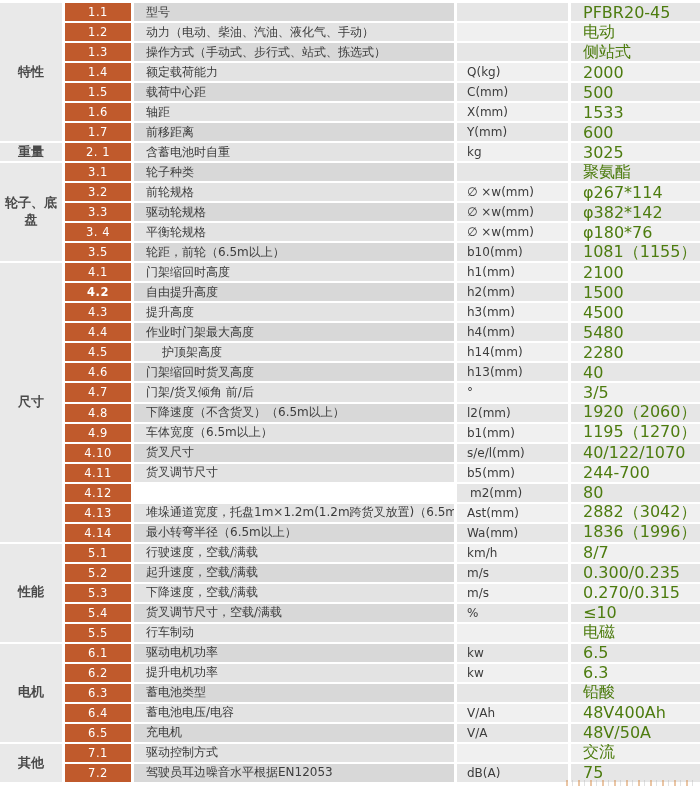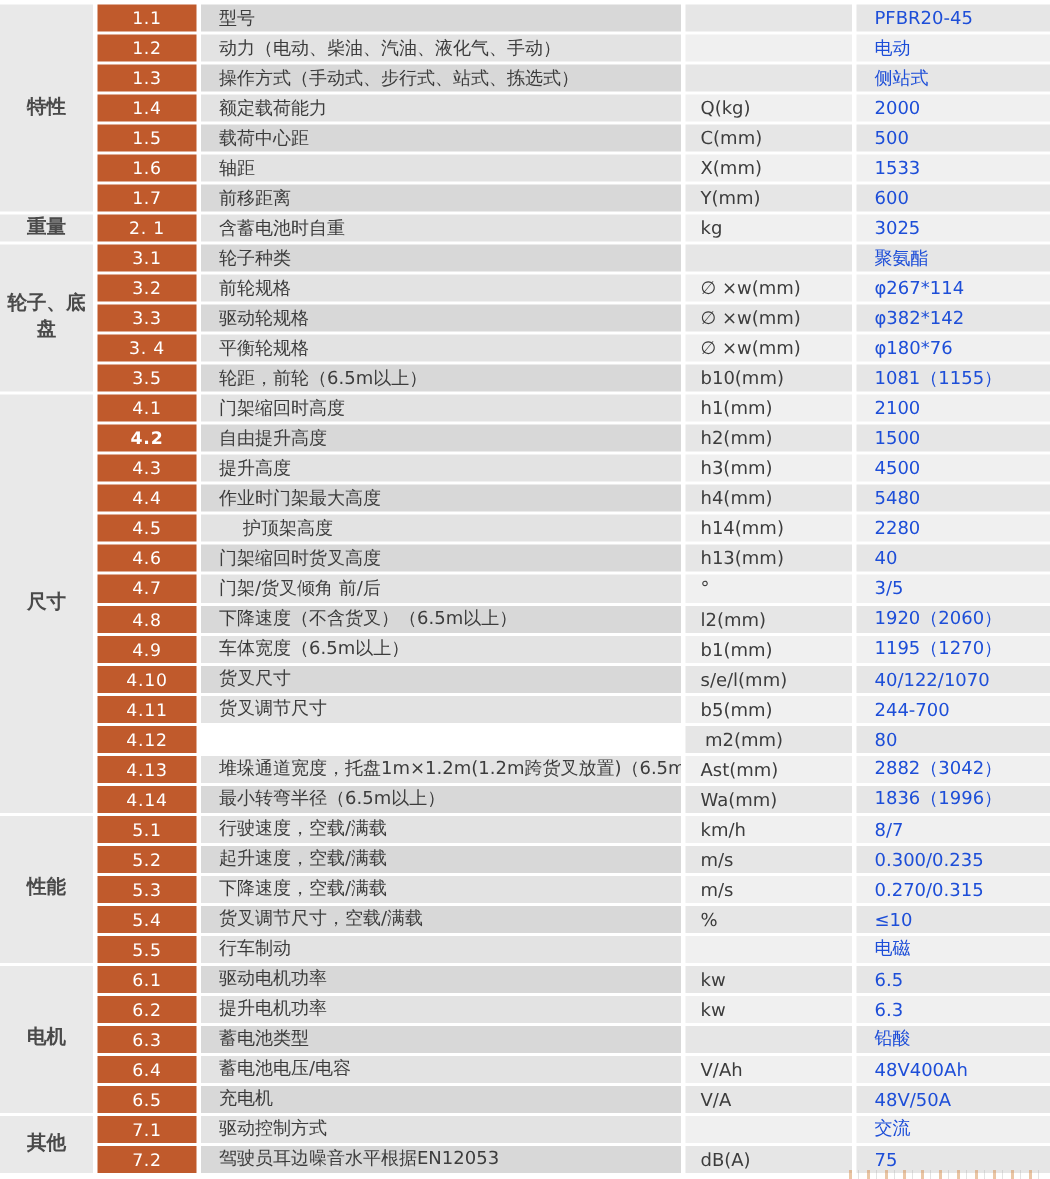--- a/index.html
+++ b/index.html
@@ -18,21 +18,21 @@
     background:#e9e9e9;justify-content:center;text-align:center;
     font-weight:bold;color:#4a4a4a;font-size:13px;line-height:1.3;
     white-space:normal !important;padding:0 4px;box-sizing:border-box;
   }
   .badge{
     background:#c05a2c;color:#ffffff;justify-content:center;
     font-size:11.5px;letter-spacing:.5px;
   }
   .desc{font-size:12px;color:#3c3c3c;padding-left:12px;}
   .unit{font-size:12px;color:#3c3c3c;padding-left:10px;}
-  .val{font-size:12px;color:#1d4ed8;padding-left:12px;}
+  .val{font-size:16px;color:#4d7c0f;padding-left:12px;}
   .desc.even{background:#d8d8d8;}
   .desc.odd{background:#e3e3e3;}
   .unit.even,.val.even{background:#e6e6e6;}
   .unit.odd,.val.odd{background:#f0f0f0;}
   .watermark{
     position:absolute;left:566px;top:780px;width:130px;height:6px;opacity:.65;
     background:repeating-linear-gradient(90deg,
       rgba(214,138,70,.75) 0 2px, transparent 2px 6px,
       rgba(180,180,180,.6) 6px 7px, transparent 7px 12px);
   }

